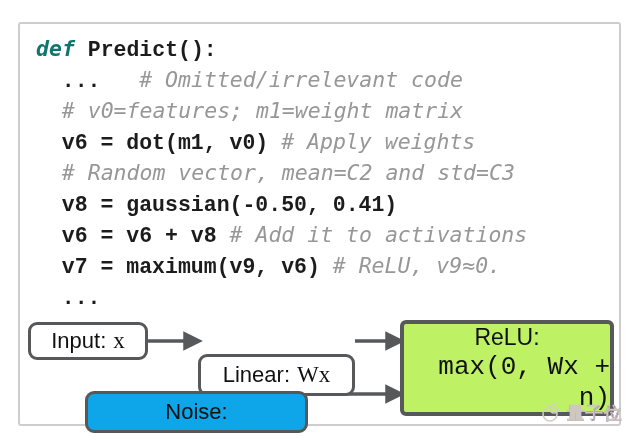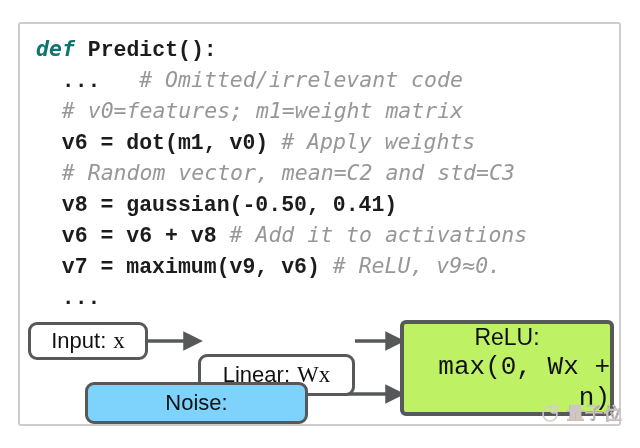--- a/index.html
+++ b/index.html
@@ -57,22 +57,22 @@
     font-family: "Liberation Sans", sans-serif;
     font-size: 22px;
   }
   .node .math {
     font-family: "Liberation Serif", serif;
     font-size: 23px;
     margin-left: 7px;
   }
   .node-input  { left: 8px;   top: 298px; width: 120px; height: 38px; }
   .node-linear { left: 178px; top: 297px; width: 157px; height: 42px; margin-top: 33px; }
-  .node-noise  { left: 65px;  top: 358px; width: 223px; height: 42px;
-                 background: #7dd3fc; }
+  .node-noise  { left: 65px;  top: 367px; width: 223px; height: 42px;
+                 background: #0ea5e9; }
   .node-relu   {
     left: 380px; top: 296px; width: 214px; height: 96px;
     background: #bef264;
     border-width: 4px;
     border-radius: 6px;
     flex-direction: column;
     justify-content: center;
   }
   .relu-line1 {
     font-family: "Liberation Sans", sans-serif;

